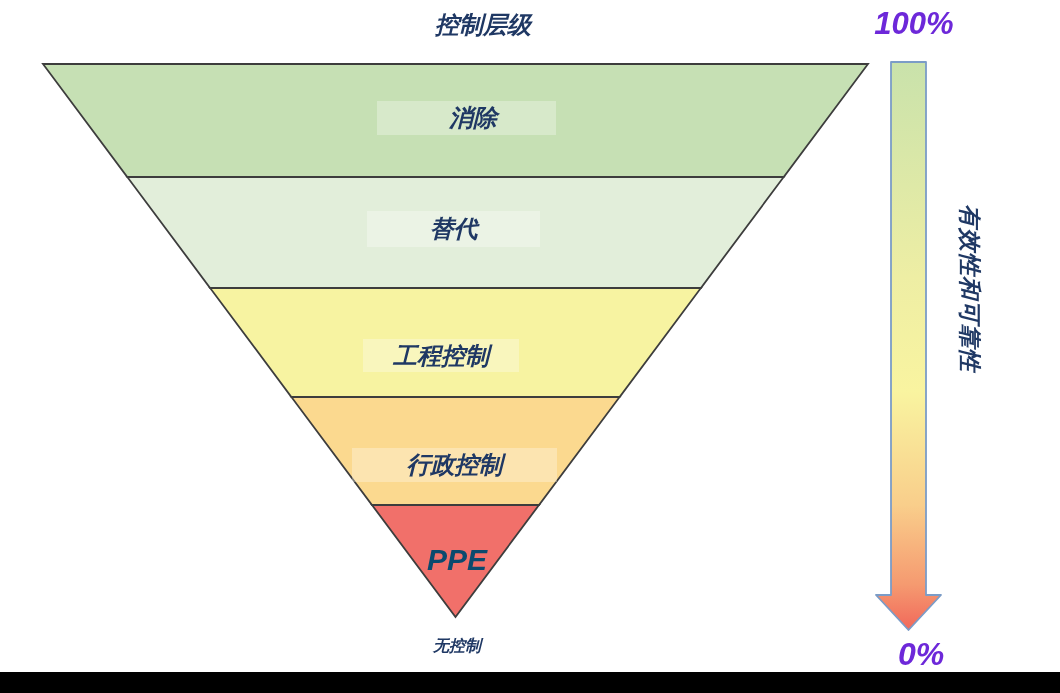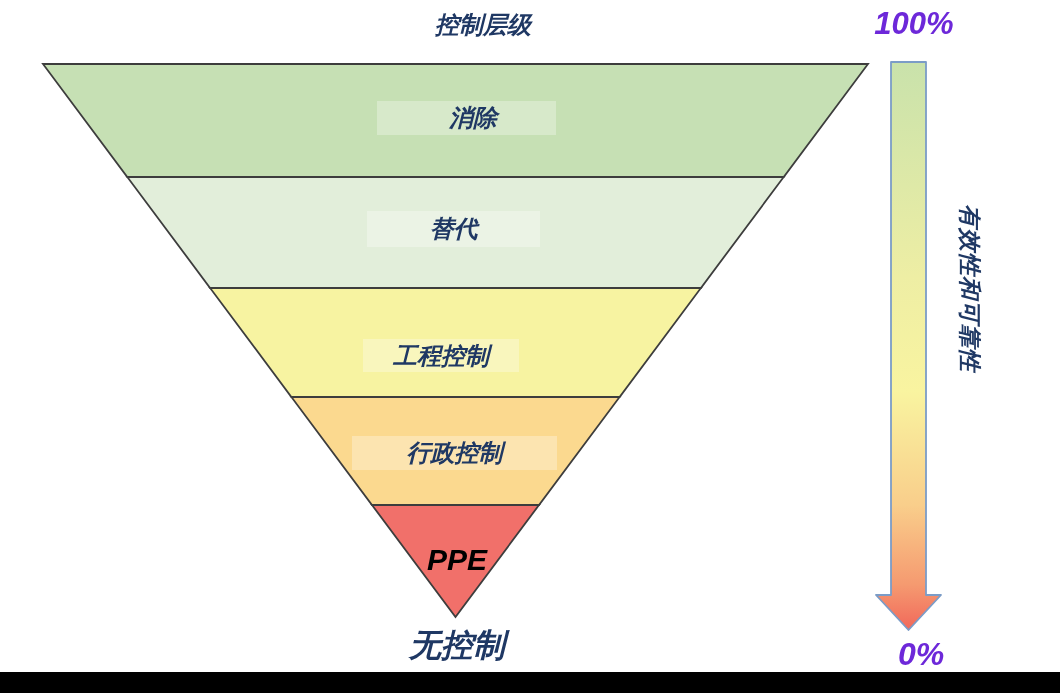--- a/index.html
+++ b/index.html
@@ -23,24 +23,24 @@
   .navy { color: #1f3864; font-weight: bold; }
   .black { color: #6d28d9; font-weight: bold; }
   .level-label {
     background: rgba(255,255,255,0.30);
     font-size: 24px;
   }
   .ppe-label {
     background: transparent;
     font-size: 30px;
     font-weight: 600;
-    color: #000000;
+    color: #0c4a6e;
   }
   #diagram-title { font-size: 24px; }
-  #no-control-label { font-size: 32px; }
+  #no-control-label { font-size: 16px; }
   #pct-top { font-size: 31px; }
   #pct-bottom { font-size: 32px; }
   #axis-title {
     font-size: 23px;
     transform: rotate(90deg);
     transform-origin: center center;
     letter-spacing: 1px;
   }
   #letterbox-bar {
     position: absolute;
@@ -76,21 +76,21 @@
   </svg>
 
   <div class="overlay navy" id="diagram-title" style="left:383px; top:12px; width:200px; height:26px;">控制层级</div>
 
   <div class="overlay navy level-label" style="left:377px; top:101px; width:166px; height:34px;padding-left:13px;">消除</div>
 
   <div class="overlay navy level-label" style="left:367px; top:211px; width:173px; height:36px;">替代</div>
 
   <div class="overlay navy level-label" style="left:363px; top:339px; width:156px; height:33px;">工程控制</div>
 
-  <div class="overlay navy level-label" style="left:352px; top:436px; width:205px; height:34px;">行政控制</div>
+  <div class="overlay navy level-label" style="left:352px; top:448px; width:205px; height:34px;">行政控制</div>
 
   <div class="overlay ppe-label" style="left:407px; top:541px; width:100px; height:37px;">PPE</div>
 
   <div class="overlay navy" id="no-control-label" style="left:407px; top:632px; width:100px; height:28px;">无控制</div>
 
   <div class="overlay black" id="pct-top" style="left:859px; top:8px; width:110px; height:32px;">100%</div>
 
   <div class="overlay black" id="pct-bottom" style="left:866px; top:638px; width:110px; height:32px;">0%</div>
 
   <div class="overlay navy" id="axis-title" style="left:885px; top:274px; width:170px; height:28px;">有效性和可靠性</div>

